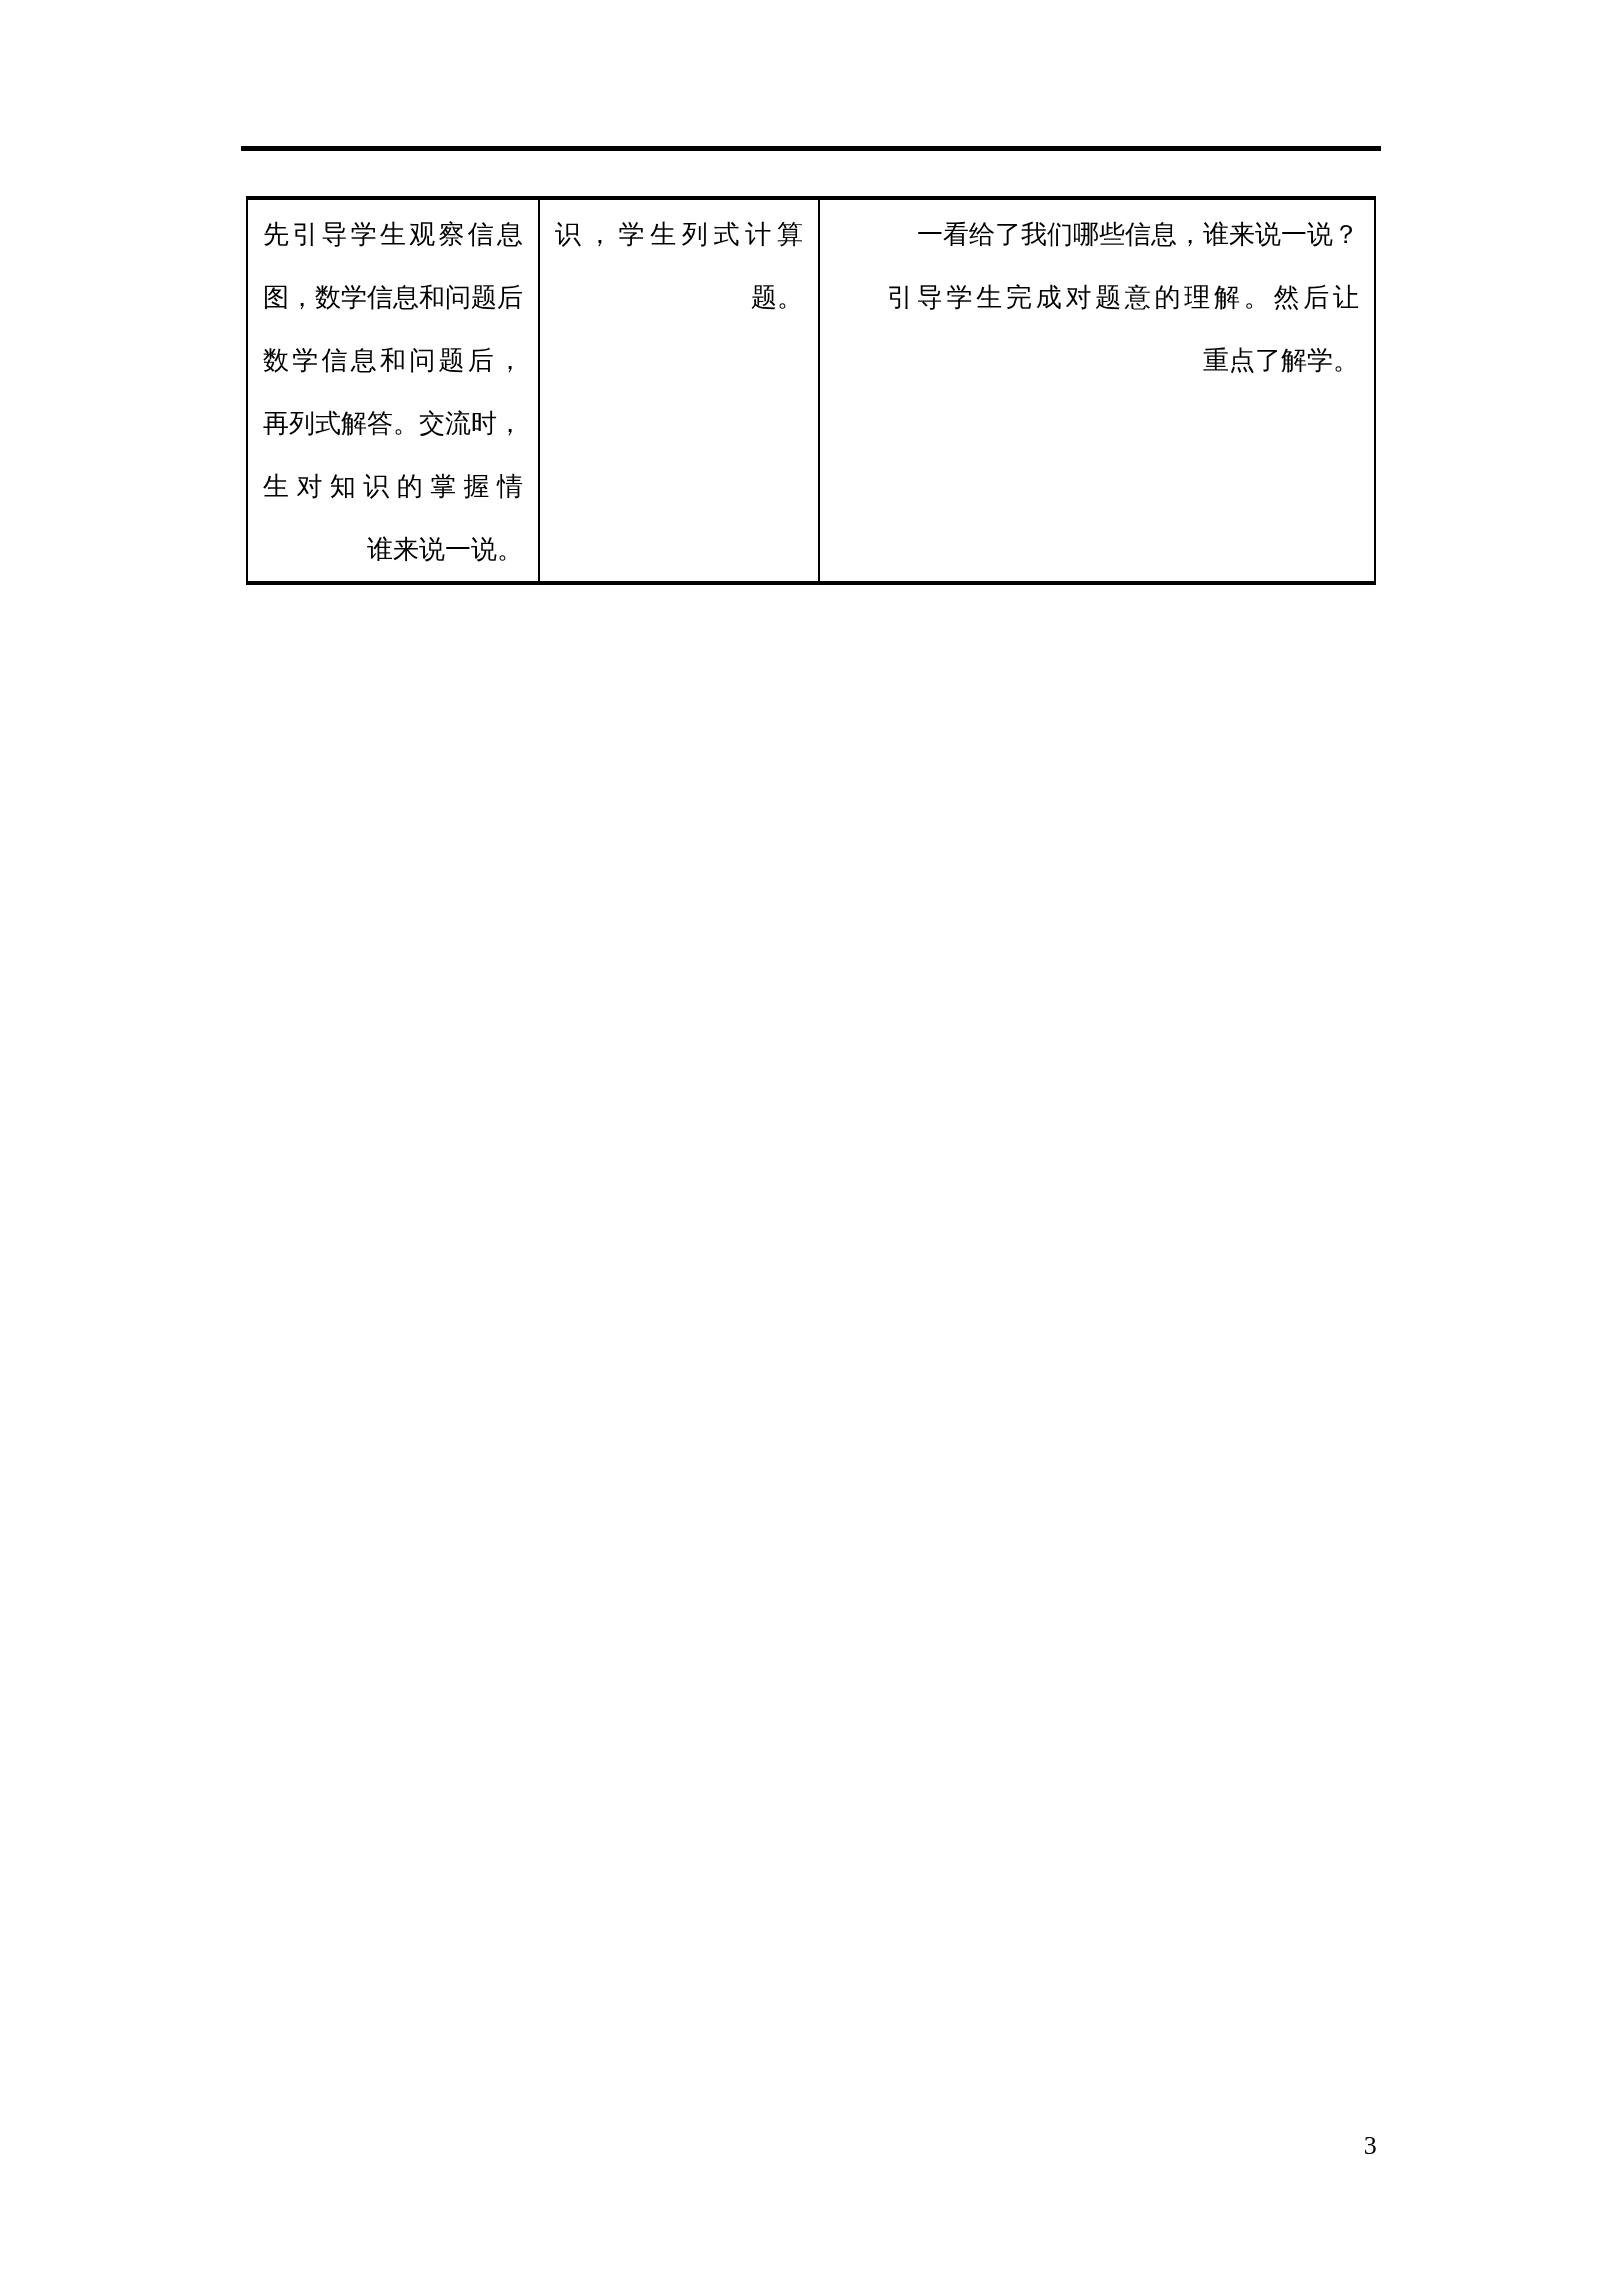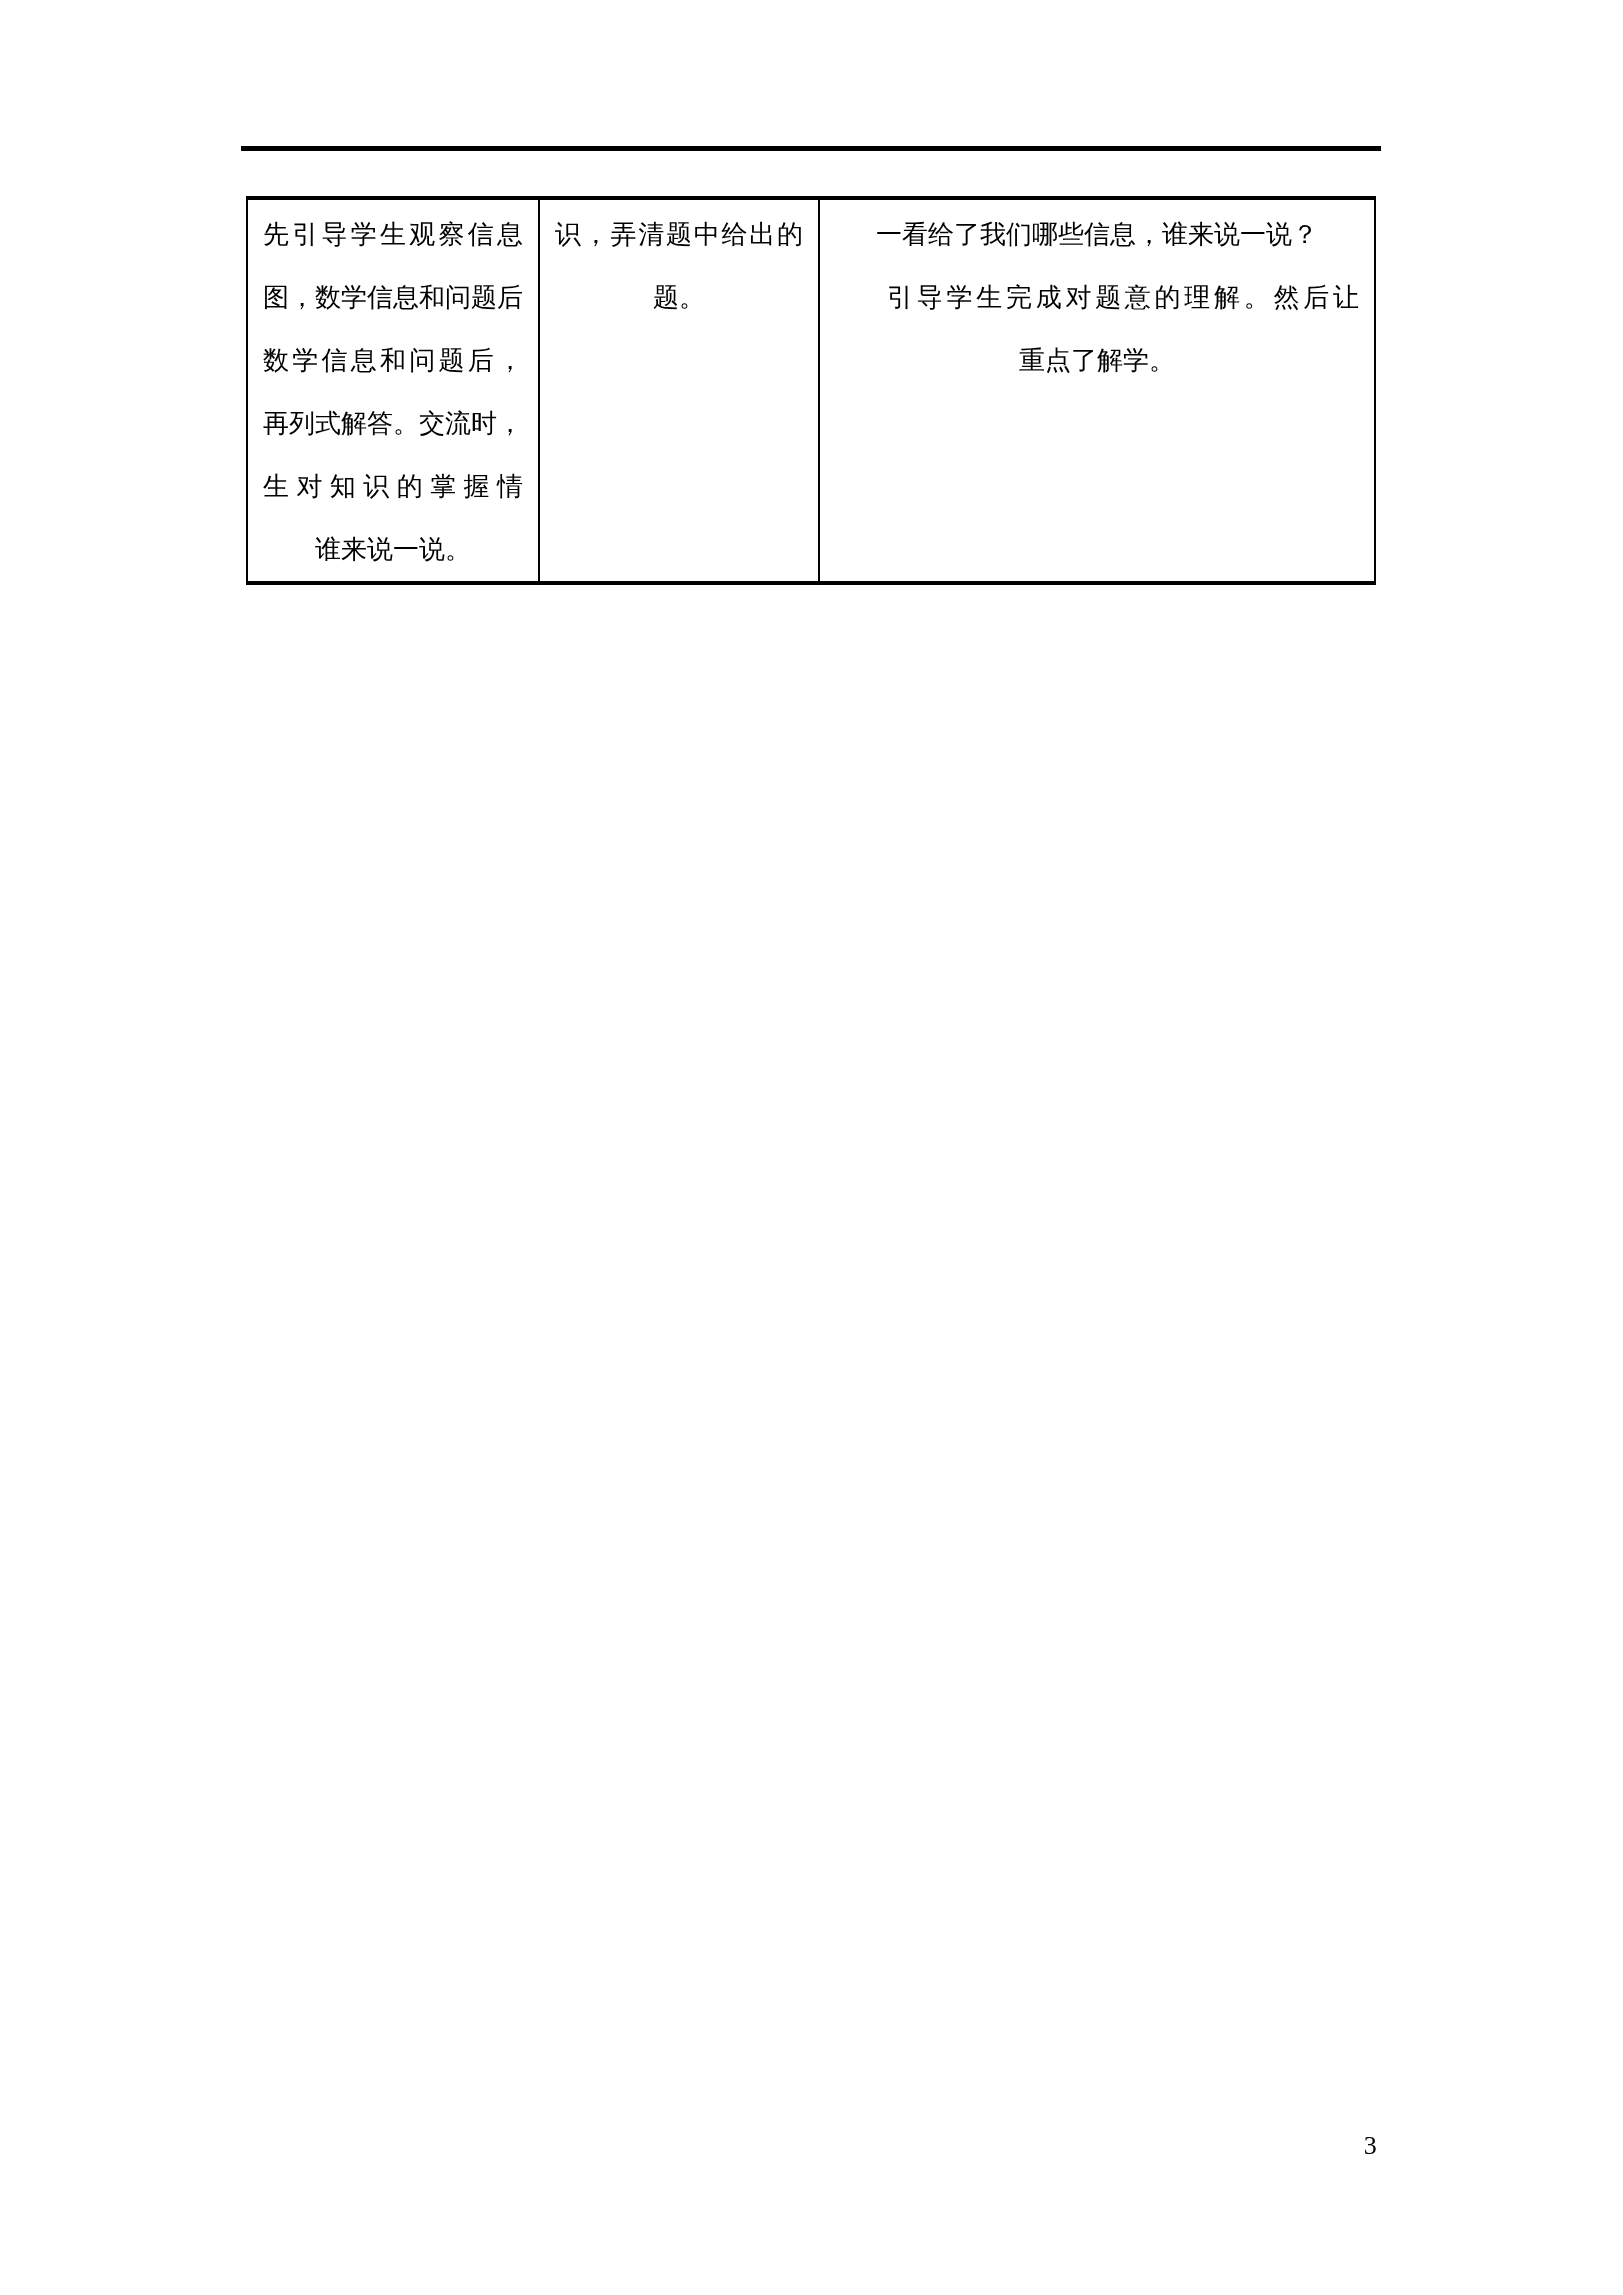--- a/index.html
+++ b/index.html
@@ -43,21 +43,21 @@
     vertical-align: top;
     padding: 3.4px 15px 0 15px;
     overflow: hidden;
   }
   tr.row-1 { height: 384px; }
   tr.row-2 { height: 339px; }
   .line {
     font-size: 26px;
     line-height: 63px;
     white-space: normal;
-    text-align: center;
+    text-align: right;
   }
   .line.justify {
     text-align: justify;
     text-align-last: justify;
   }
   .line.indent {
     text-indent: 52px;
   }
   .page-number {
     position: absolute;
@@ -86,21 +86,21 @@
       <tr class="row-1">
         <td>
             <div class="line justify">先引导学生观察信息</div>
             <div class="line justify">图，数学信息和问题后</div>
             <div class="line justify">数学信息和问题后，</div>
             <div class="line justify">再列式解答。交流时，</div>
             <div class="line justify">生对知识的掌握情</div>
             <div class="line">谁来说一说。</div>
           </td>
         <td>
-            <div class="line justify">识，弄清题中给出的</div>
+            <div class="line justify">识，学生列式计算</div>
             <div class="line">题。</div>
           </td>
         <td>
             <div class="line">一看给了我们哪些信息，谁来说一说？</div>
             <div class="line justify indent">引导学生完成对题意的理解。然后让</div>
             <div class="line">重点了解学。</div>
           </td>
       </tr>
     </tbody>
   </table>

